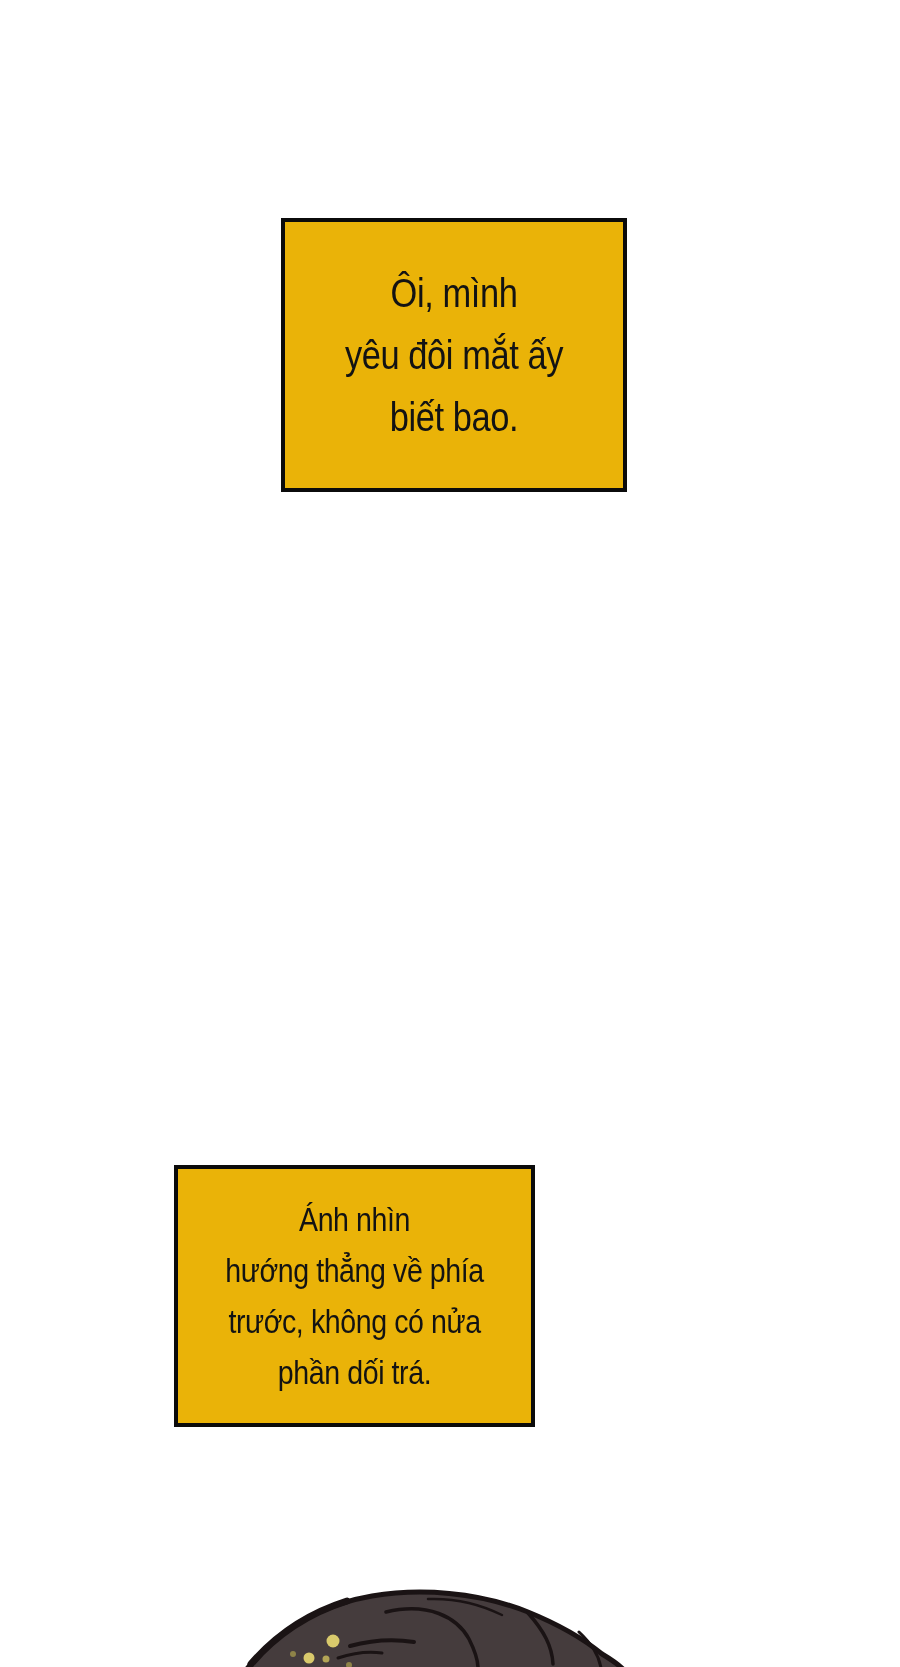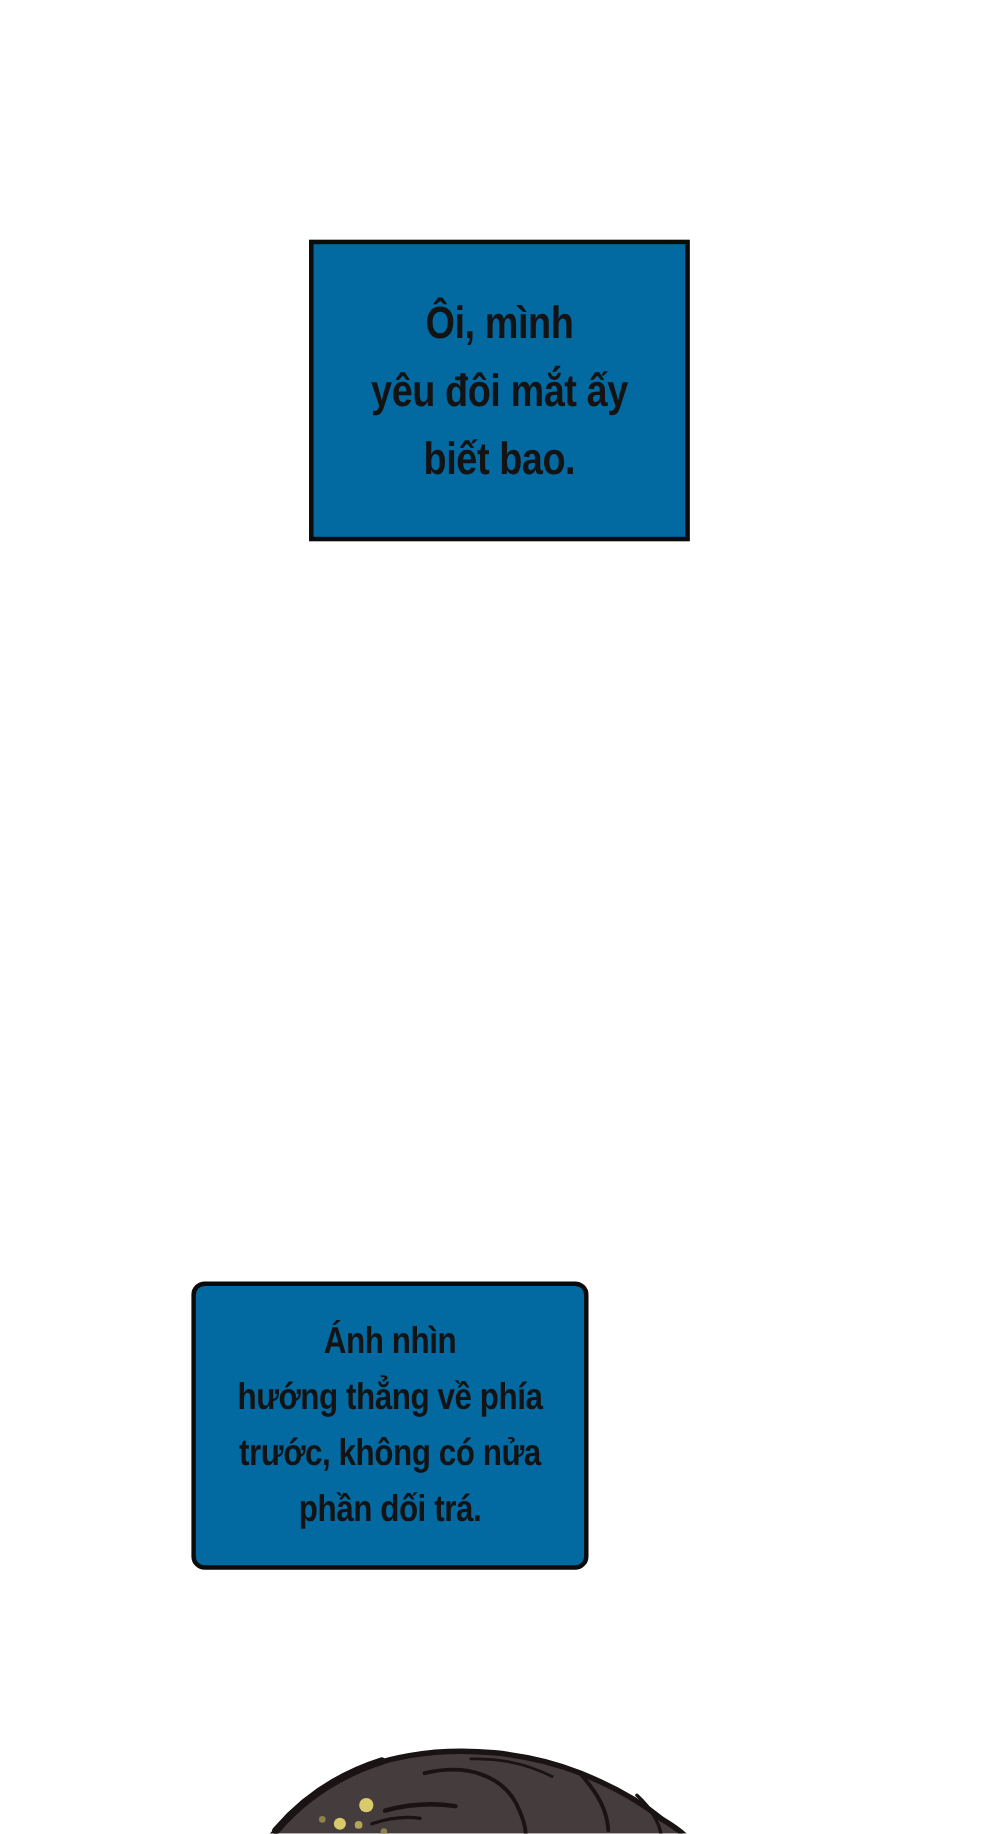--- a/index.html
+++ b/index.html
@@ -6,46 +6,46 @@
   .page {
     position: relative;
     width: 900px;
     height: 1667px;
     background: #ffffff;
     overflow: hidden;
     font-family: "Liberation Sans", sans-serif;
   }
   .caption-box {
     position: absolute;
-    background: #0369a1;
+    background: #eab308;
     border: 4px solid #0b0b0b;
     display: flex;
     align-items: center;
     justify-content: center;
     color: #131313;
-    font-weight: 700;
+    font-weight: 400;
     box-sizing: border-box;
   }
   .caption-box .lines {
     width: 100%;
     text-align: center;
     transform: scaleX(0.84);
     transform-origin: 50% 50%;
     letter-spacing: -0.5px;
   }
   .caption-box .line { white-space: nowrap; }
   #caption-box-1 {
     left: 281px; top: 218px;
     width: 346px; height: 274px;
     font-size: 41px; line-height: 62px;
   }
   #caption-box-2 {
     left: 174px; top: 1165px;
     width: 361px; height: 262px;
-    font-size: 34px; line-height: 51px; border-radius: 12px;
+    font-size: 34px; line-height: 51px;
   }
   .art {
     position: absolute;
     left: 0; top: 0;
     width: 900px; height: 1667px;
     display: block;
   }
   .strand { fill: none; stroke-linecap: round; }
 </style>
 </head>

